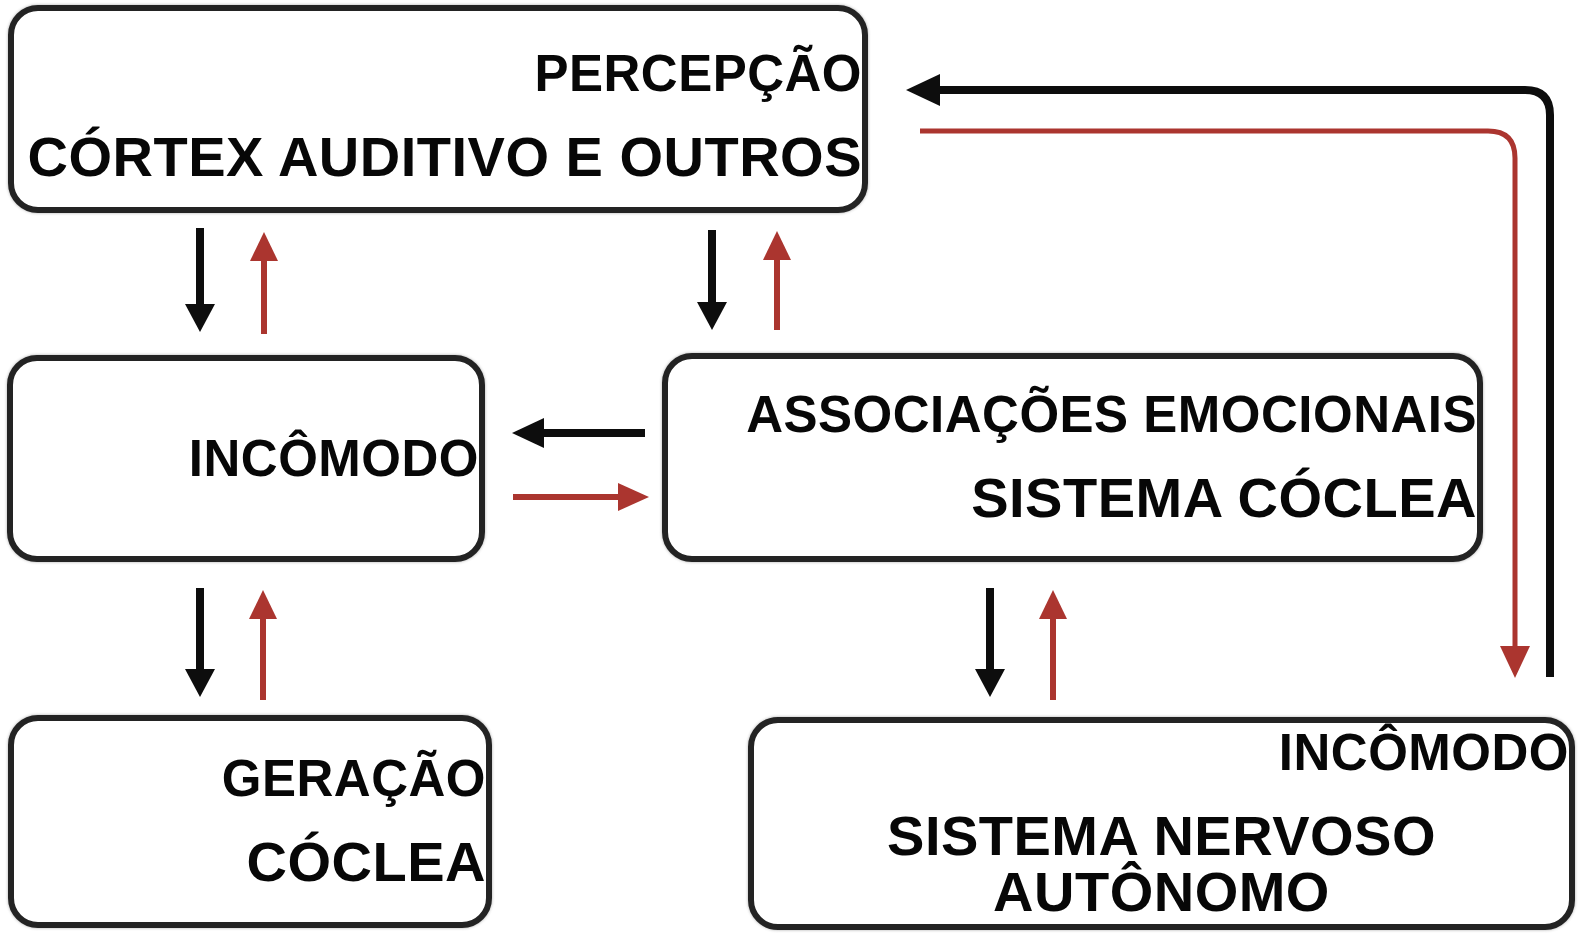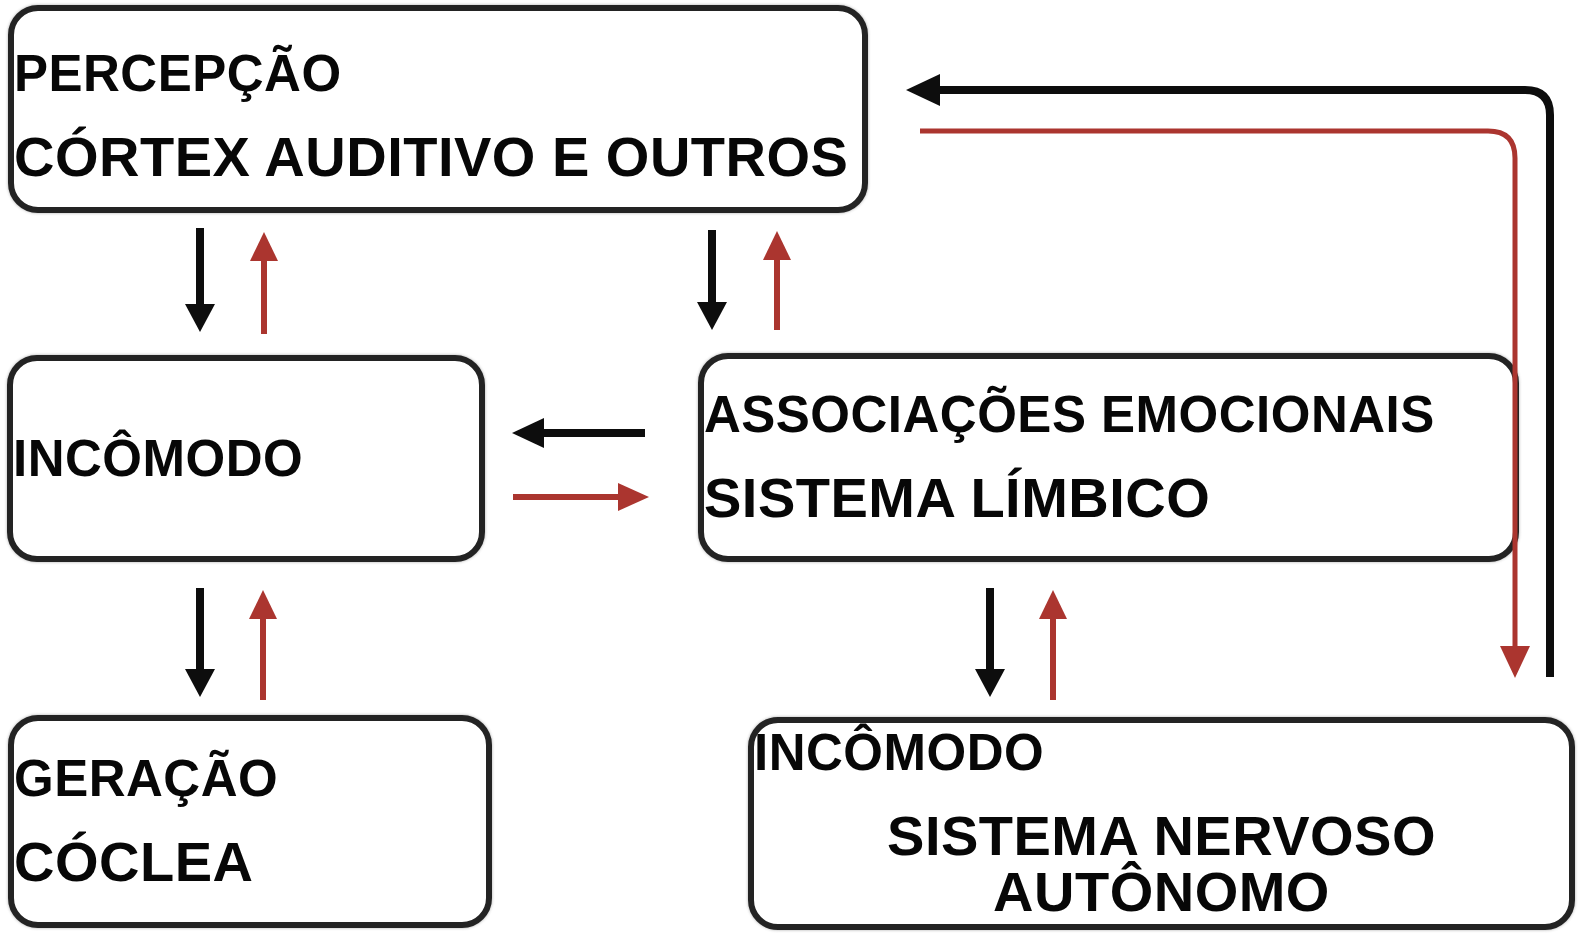--- a/index.html
+++ b/index.html
@@ -12,33 +12,33 @@
     font-family: "Liberation Sans", sans-serif;
   }
   .dbox {
     position: absolute;
     background: var(--box-fill, #ffffff);
     border: 6px solid var(--box-border, #232323);
     border-radius: 30px;
     box-shadow: 0 0 3px rgba(60,60,60,0.45);
     display: flex;
     flex-direction: column;
-    align-items: flex-start;
+    align-items: flex-end;
     justify-content: center;
     gap: 30px;
     text-align: center;
     color: var(--text-color, #070707);
     box-sizing: border-box;
   }
   .dbox .title    { font-size: 51px; font-weight: 700; line-height: 1; letter-spacing: 0.5px; }
   .dbox .subtitle { font-size: 56px; font-weight: 700; line-height: 1; letter-spacing: 0.5px; }
 
   .box-percepcao   { left: 8px;   top: 5px;   width: 860px; height: 208px; padding-top: 14px; }
   .box-deteccao    { left: 7px;   top: 355px; width: 478px; height: 207px; }
-  .box-associacoes { left: 662px; top: 353px; width: 821px; height: 209px; margin-left: 36px; }
+  .box-associacoes { left: 662px; top: 353px; width: 821px; height: 209px; }
   .box-geracao     { left: 8px;   top: 715px; width: 484px; height: 213px; }
   .box-incomodo    { left: 748px; top: 717px; width: 827px; height: 213px; }
 
   #arrows { position: absolute; left: 0; top: 0; width: 1583px; height: 934px; }
   .stroke-black { stroke: var(--arrow-black, #0d0d0d); fill: none; stroke-width: 8; }
   .stroke-red   { stroke: var(--arrow-red, #ab352f);   fill: none; stroke-width: 6; }
   .stroke-red-thin { stroke: var(--arrow-red, #ab352f); fill: none; stroke-width: 5; }
   .head-black { fill: var(--arrow-black, #0d0d0d); stroke: none; }
   .head-red   { fill: var(--arrow-red, #ab352f);   stroke: none; }
 </style>
@@ -51,21 +51,21 @@
     <div class="title">PERCEPÇÃO</div>
     <div class="subtitle">CÓRTEX AUDITIVO E OUTROS</div>
   </div>
 
   <div class="dbox box-deteccao">
     <div class="title">INCÔMODO</div>
   </div>
 
   <div class="dbox box-associacoes">
     <div class="title">ASSOCIAÇÕES EMOCIONAIS</div>
-    <div class="subtitle">SISTEMA LÍMBICO</div>
+    <div class="subtitle">SISTEMA CÓCLEA</div>
   </div>
 
   <div class="dbox box-incomodo">
     <div class="title">INCÔMODO</div>
     <div class="subtitle">SISTEMA NERVOSO AUTÔNOMO</div>
   </div>
 
   <div class="dbox box-geracao">
     <div class="title">GERAÇÃO</div>
     <div class="subtitle">CÓCLEA</div>

